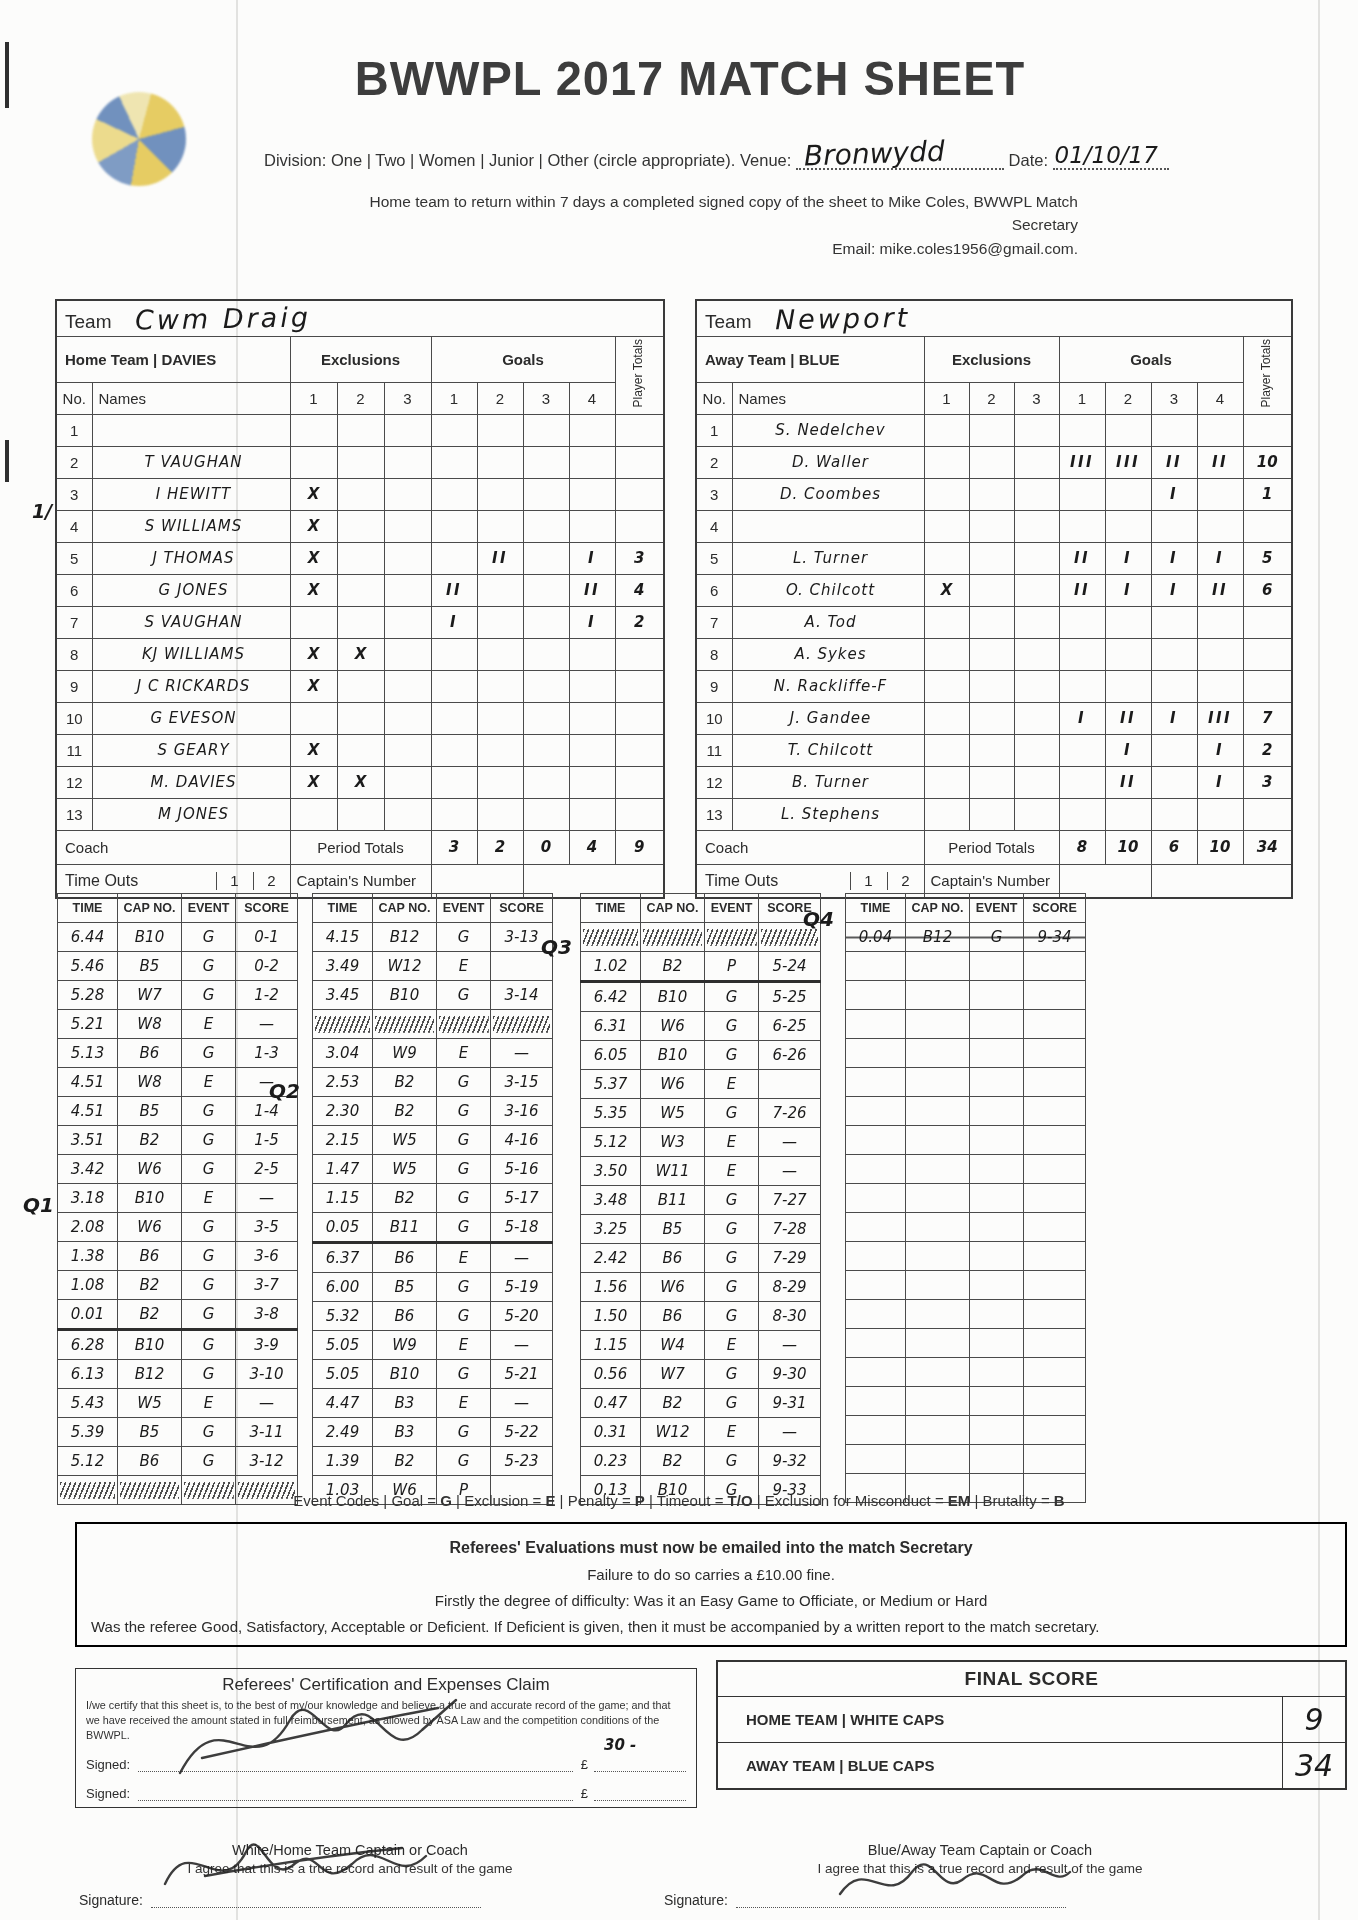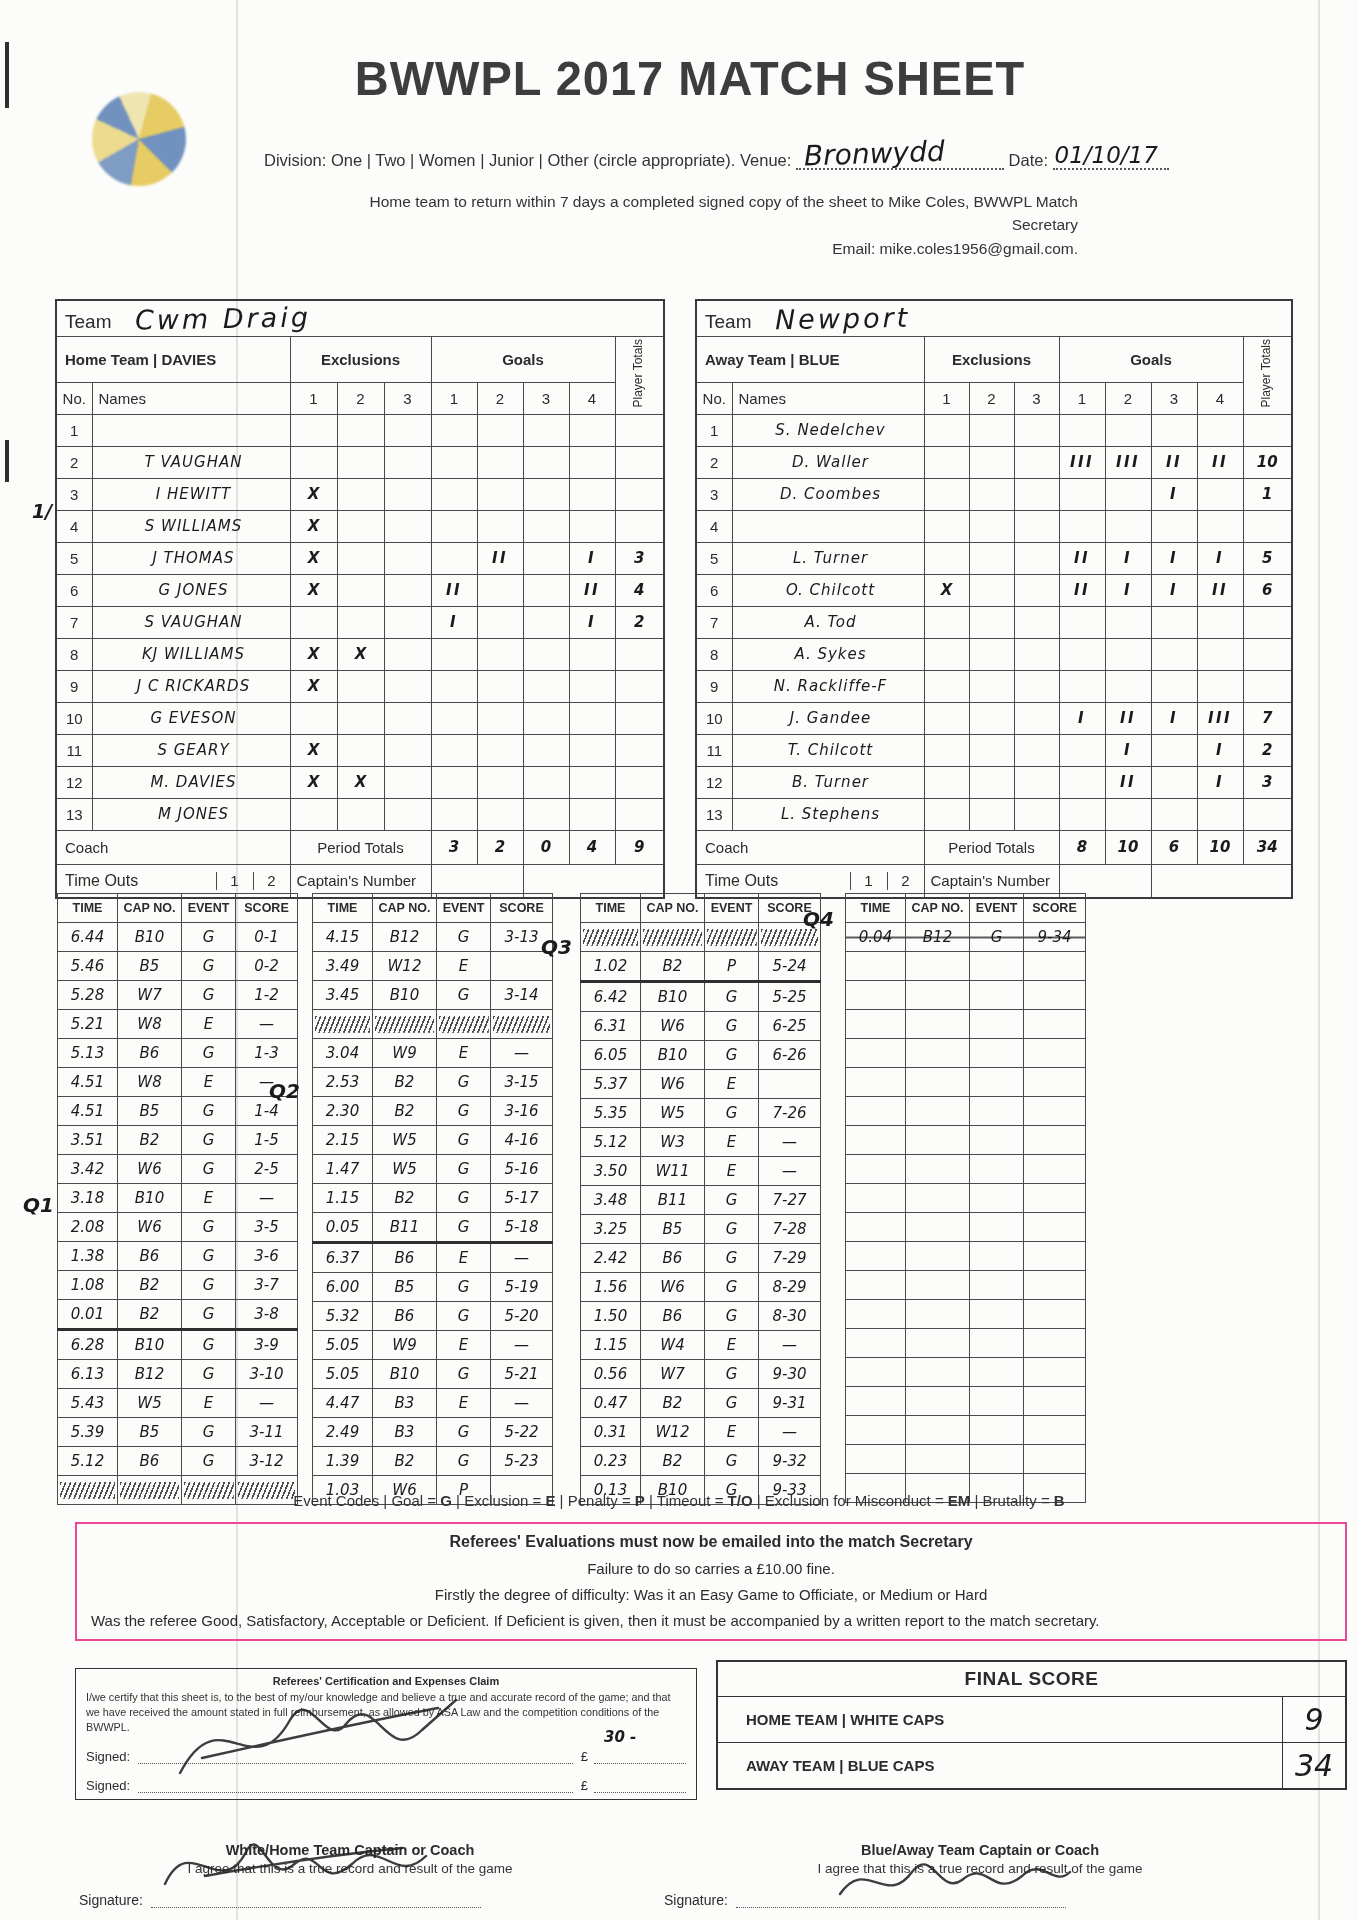--- a/index.html
+++ b/index.html
@@ -55,41 +55,41 @@
   table.log{border-collapse:collapse;position:absolute;top:0;border:1.8px solid #3a3a3a;table-layout:fixed;}
   .log td{border:1.3px solid #4a4a4a;text-align:center;padding:0 2px;height:28px;overflow:hidden;}
   .log tr{height:28px;}
   .lh{font-family:"Liberation Sans",sans-serif;font-style:normal;font-weight:bold;font-size:12.5px;height:25px;}
   .lt{font-size:15px;}
   .uline td{border-bottom:3px solid #2e2e2e;}
   .scrib td{background:repeating-linear-gradient(112deg,rgba(45,45,45,.85) 0 1.6px,transparent 1.6px 4.6px) center/94% 60% no-repeat;}
   .strikerow td{background:linear-gradient(to bottom,transparent 46%,rgba(50,50,50,.8) 46%,rgba(50,50,50,.8) 53%,transparent 53%);}
   .qlabel{position:absolute;font-size:20px;font-weight:bold;}
   #event-codes{position:absolute;left:0;top:1492px;width:1358px;text-align:center;font-size:15px;color:#333;}
-  #ref-box{position:absolute;left:75px;top:1522px;width:1240px;border:2px solid #ec4899;padding:9px 14px 10px 14px;background:transparent;}
+  #ref-box{position:absolute;left:75px;top:1522px;width:1240px;border:2px solid #000000;padding:15px 14px 10px 14px;background:transparent;}
   .rb1{text-align:center;font-weight:bold;font-size:16px;margin-bottom:9px;}
   .rb2{text-align:center;font-size:15px;margin-bottom:9px;}
   .rb3{text-align:left;font-size:15px;}
   #cert-box{position:absolute;left:75px;top:1668px;width:600px;border:1.6px solid #333;padding:6px 10px;}
-  .cert-head{text-align:center;font-weight:bold;font-size:11px;margin-bottom:3px;}
+  .cert-head{text-align:center;font-weight:normal;font-size:17px;margin-bottom:3px;}
   .cert-body{font-size:10.8px;line-height:1.4;text-align:left;color:#333;}
   .signed-row{display:flex;align-items:flex-end;margin-top:14px;font-size:13px;}
   .dots{flex:1;border-bottom:1.6px dotted #555;margin:0 8px;height:13px;}
   .pdots{width:92px;border-bottom:1.6px dotted #555;height:13px;position:relative;margin-left:6px;}
   .amount{position:absolute;left:10px;top:-22px;font-size:15px;font-weight:bold;white-space:nowrap;}
   #final-box{position:absolute;left:684px;top:1660px;width:627px;border:2.2px solid #333;margin-left:32px;}
   .fs-title{height:34px;border-bottom:1.8px solid #333;display:flex;align-items:center;justify-content:center;
         font-weight:bold;font-size:19px;letter-spacing:.5px;}
   .fs-row{height:45px;display:flex;align-items:stretch;border-bottom:1.8px solid #333;}
   .fs-row.last{border-bottom:none;}
   .fs-label{flex:1;display:flex;align-items:center;padding-left:28px;font-weight:bold;font-size:15px;}
   .fs-val{width:62px;border-left:1.8px solid #333;display:flex;align-items:center;justify-content:center;font-size:30px;}
   #sig-left{position:absolute;left:75px;top:1842px;width:550px;}
   #sig-right{position:absolute;left:660px;top:1842px;width:640px;}
-  .sigtitle{text-align:center;font-weight:bold;font-size:14.5px;}
+  .sigtitle{text-align:center;font-weight:normal;font-size:14.5px;}
   .sigagree{text-align:center;font-size:13.5px;margin-top:3px;color:#333;}
   .sigline{display:flex;align-items:flex-end;margin-top:16px;font-size:14px;padding-left:4px;}
   .sdots{width:330px;border-bottom:1.8px dotted #555;margin-left:8px;height:14px;}
   svg.scrawl{position:absolute;overflow:visible;}
   svg.scrawl path{stroke:#222;fill:none;stroke-width:2.4;stroke-linecap:round;opacity:.88;}
 </style>
 </head>
 <body>
 
 <div id="page">

